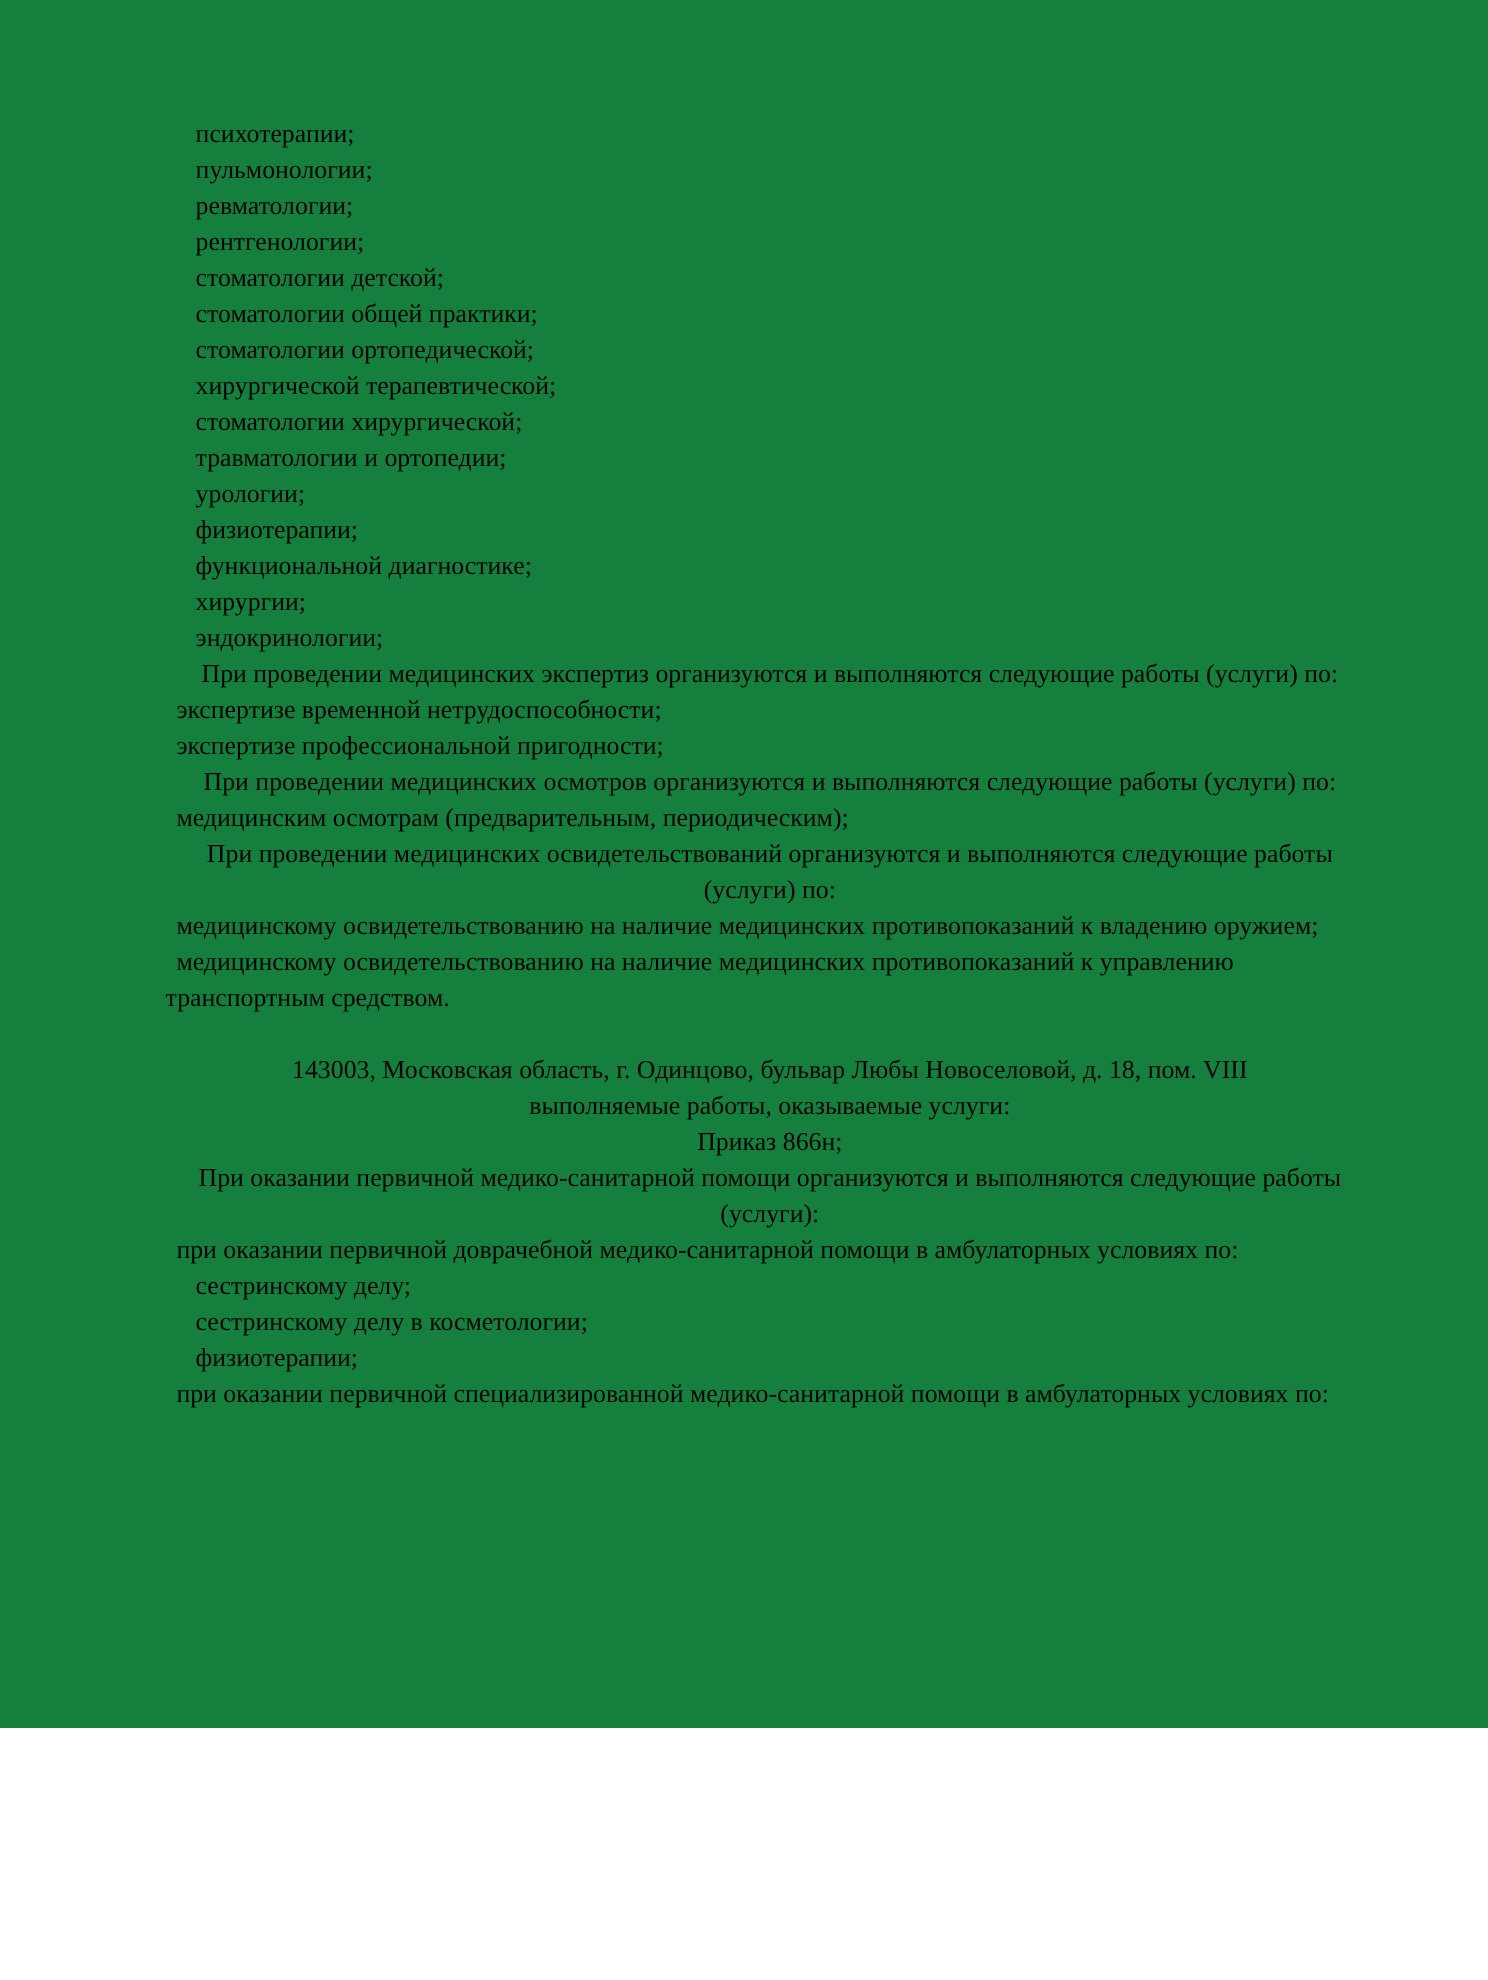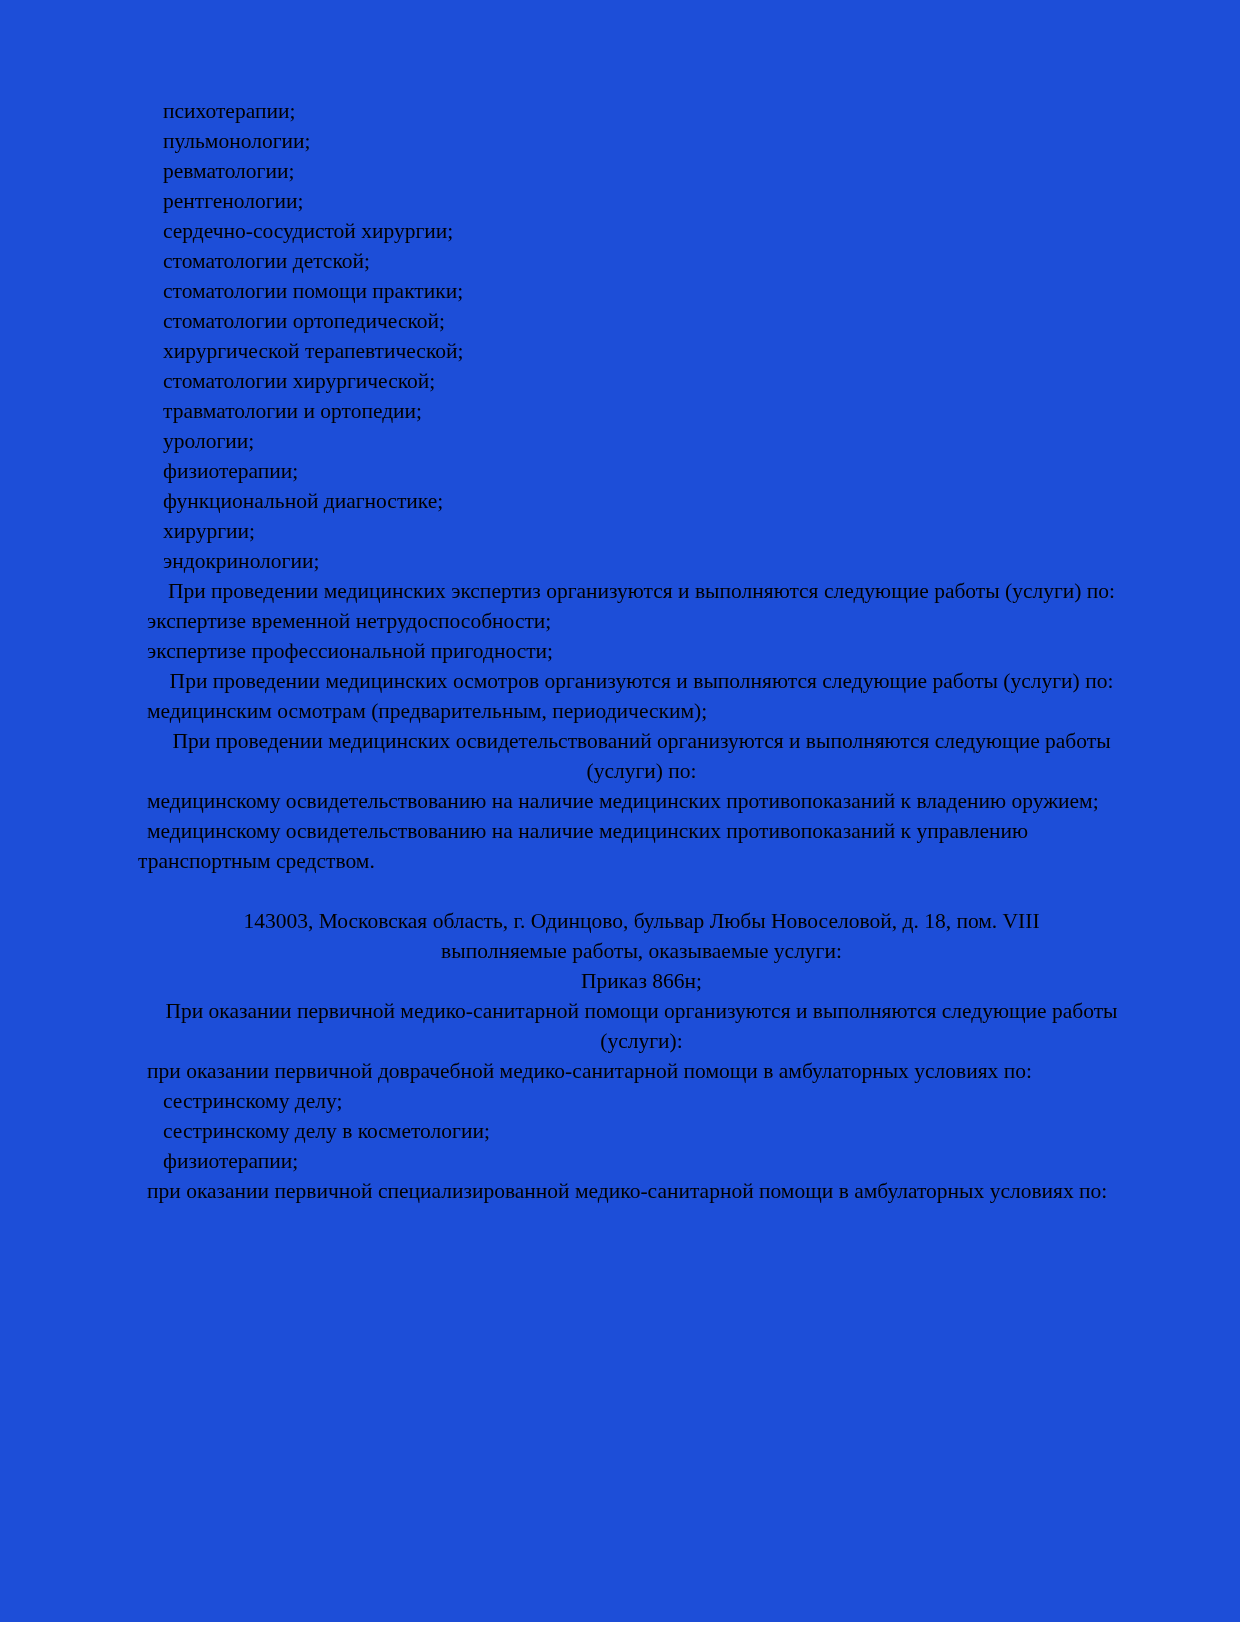--- a/index.html
+++ b/index.html
@@ -10,22 +10,22 @@
   body {
     width: 1240px;
     height: 1650px;
     font-family: "Liberation Serif", "DejaVu Serif", serif;
     color: #000000;
     -webkit-font-smoothing: antialiased;
   }
   .page {
     position: relative;
     width: 1240px;
-    height: 1622px;
-    background: #1d4ed8;
+    height: 1440px;
+    background: #15803d;
     box-sizing: border-box;
     padding: 96px 95px 0 138px;
   }
   .doc-body {
     font-size: 21.5px;
     line-height: 30px;
   }
   p {
     margin: 0;
     padding: 0;
@@ -53,23 +53,22 @@
 </style>
 </head>
 <body>
 
 <div class="page">
   <div class="doc-body" id="doc-body">
       <p class="item-2">психотерапии;</p>
       <p class="item-2">пульмонологии;</p>
       <p class="item-2">ревматологии;</p>
       <p class="item-2">рентгенологии;</p>
-      <p class="item-2">сердечно-сосудистой хирургии;</p>
       <p class="item-2">стоматологии детской;</p>
-      <p class="item-2">стоматологии помощи практики;</p>
+      <p class="item-2">стоматологии общей практики;</p>
       <p class="item-2">стоматологии ортопедической;</p>
       <p class="item-2">хирургической терапевтической;</p>
       <p class="item-2">стоматологии хирургической;</p>
       <p class="item-2">травматологии и ортопедии;</p>
       <p class="item-2">урологии;</p>
       <p class="item-2">физиотерапии;</p>
       <p class="item-2">функциональной диагностике;</p>
       <p class="item-2">хирургии;</p>
       <p class="item-2">эндокринологии;</p>
       <p class="para">При проведении медицинских экспертиз организуются и выполняются следующие работы (услуги) по:</p>

